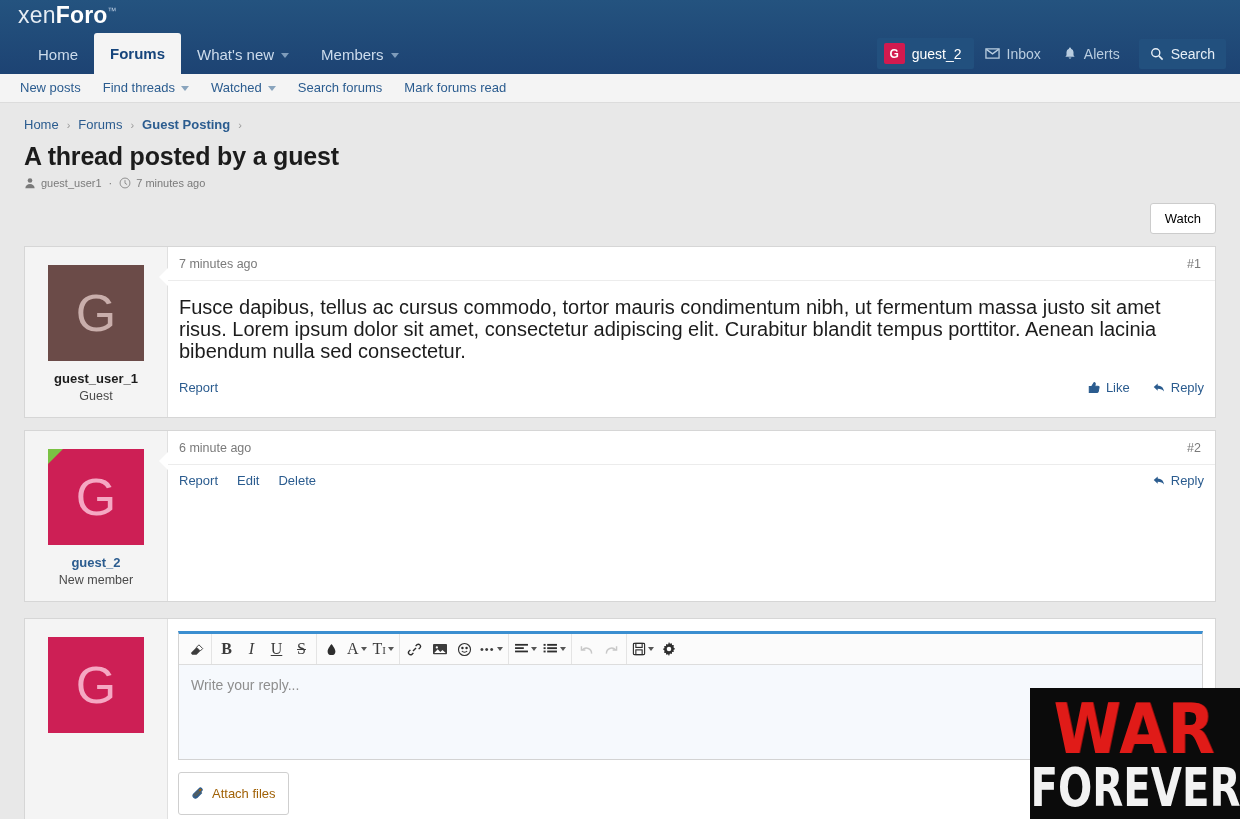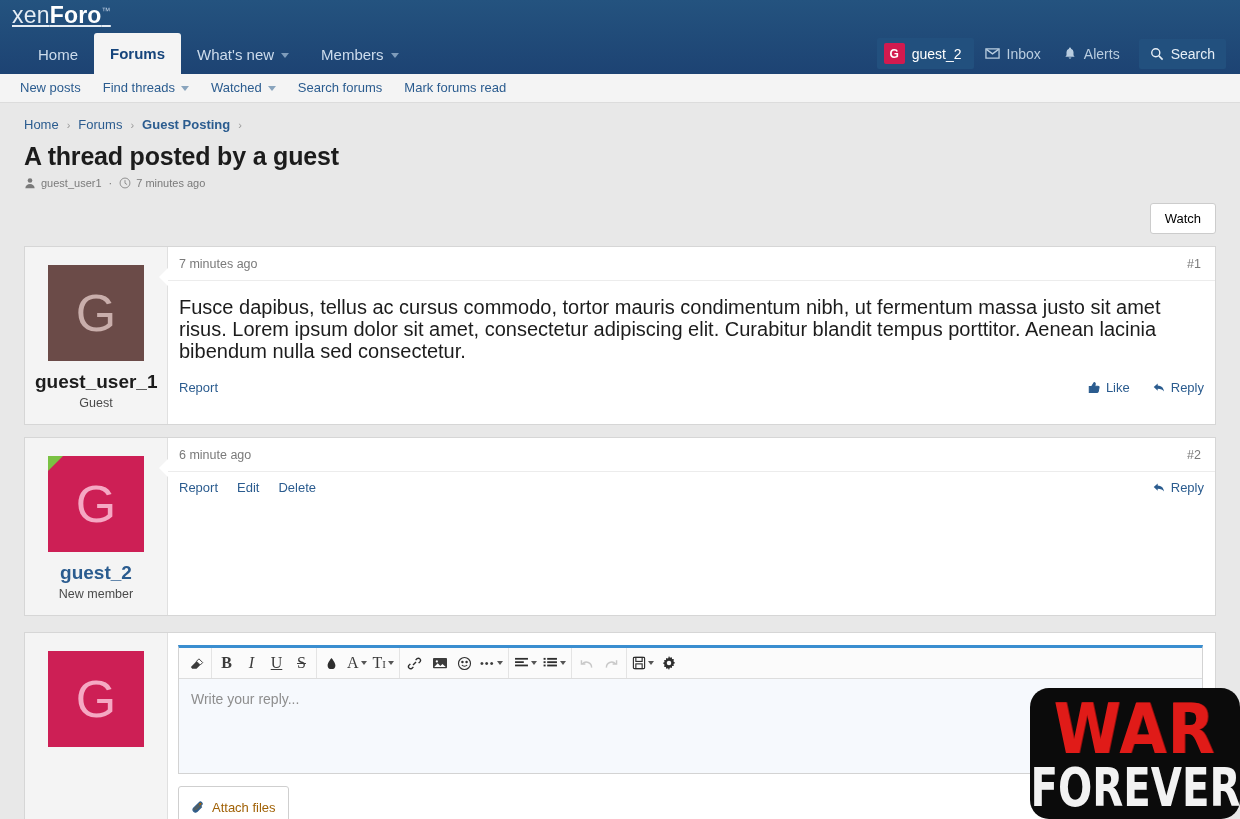--- a/index.html
+++ b/index.html
@@ -15,25 +15,24 @@
   }
 
   
   .header {
     background: #1e4b7d;
     background: linear-gradient(to bottom, #24537f 0%, #1d4373 100%);
     height: 74px;
     position: relative;
   }
   .logo {
-    position: absolute; left: 12px; top: 2px;
+    position: absolute; left: 18px; top: 2px;
     font-size: 23px; letter-spacing: .2px;
     color: #e6edf4;
     font-weight: 300;
-    text-decoration: underline;
   }
   .logo b { color: #ffffff; font-weight: 600; }
   .logo sup { font-size: 9px; vertical-align: super; color: #b9cbe0; }
 
   .nav {
     position: absolute; left: 22px; bottom: 0;
     display: flex; align-items: flex-end;
   }
   .nav-tab {
     padding: 10px 16px 11px 16px;
@@ -142,21 +141,21 @@
     font-size: 52px; font-weight: 300;
     position: relative;
     font-family: "Liberation Sans", sans-serif;
   }
   .avatar .online {
     position: absolute; left: 0; top: 0;
     width: 0; height: 0;
     border-left: 15px solid #7ac143;
     border-bottom: 15px solid transparent;
   }
-  .uname { font-size: 19px; font-weight: bold; margin-top: 10px; }
+  .uname { font-size: 13px; font-weight: bold; margin-top: 10px; }
   .uname.a { color: #1c1c1c; }
   .uname.b { color: #2b5c8f; }
   .utitle { font-size: 12.5px; color: #4a4a4a; margin-top: 3px; }
 
   .post-main { flex: 1; position: relative; }
   .post-main:before {
     content: ""; position: absolute; left: -9px; top: 21px;
     width: 0; height: 0;
     border-top: 9px solid transparent;
     border-bottom: 9px solid transparent;
@@ -573,16 +572,16 @@
               <path d="M6.4 3v2.6C10.6 5.8 13.6 8 14.2 13c-1.6-2.6-4-3.6-7.8-3.6V12L1.5 7.5z"></path>
             </svg>
           <span>Reply</span>
         </button>
       </div>
     </div>
   </div>
 
 </div>
 
-<div class="overlay" style="background: rgb(11, 11, 11); border-radius: 19px;">
+<div class="overlay" style="background: rgb(11, 11, 11);">
   <div class="ov-war" style="color: rgb(224, 27, 24);">WAR</div>
   <div class="ov-forever" style="color: rgb(242, 242, 242);">FOREVER</div>
 </div>
 
 </body></html>

